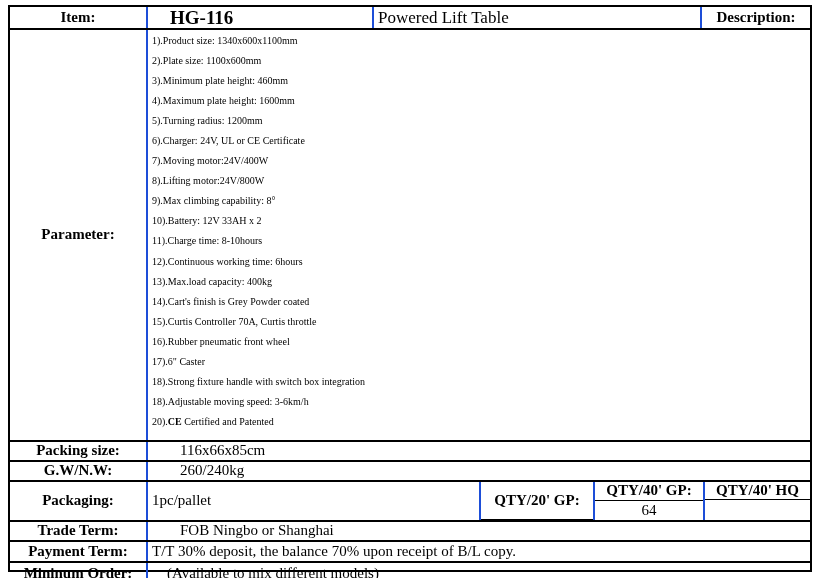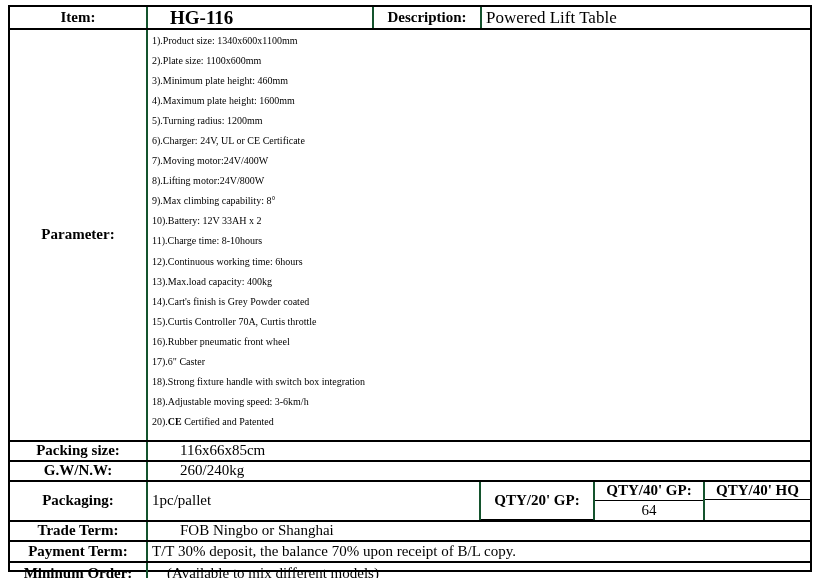--- a/index.html
+++ b/index.html
@@ -14,21 +14,21 @@
     position: absolute;
     left: 8px; top: 5px;
     width: 804px; height: 567px;
     border: 2px solid #000;
     display: flex;
     flex-direction: column;
     background: #fff;
   }
   .row { display: flex; flex-direction: row; border-bottom: 2px solid #000; }
   .row:last-child { border-bottom: none; }
-  .cell { border-right: 2px solid #14532d; overflow: hidden; }
+  .cell { border-right: 2px solid #1d4ed8; overflow: hidden; }
   .cell:last-child { border-right: none; }
   .label-cell {
     width: 138px; flex: 0 0 138px;
     font-weight: bold; font-size: 15px;
     display: flex; align-items: center; justify-content: center;
     text-align: center;
   }
   .value-cell {
     font-size: 15px;
     display: flex; align-items: center;
@@ -80,22 +80,22 @@
   .bold { font-weight: bold; margin-top: 40px; }
 </style>
 </head>
 <body>
 
 <div class="spec-table">
 
   <div class="row row-header">
     <div class="cell label-cell">Item:</div>
     <div class="cell item-value-cell">HG-116</div>
+    <div class="cell value-cell desc-value-cell grow">Powered Lift Table</div>
     <div class="cell desc-label-cell">Description:</div>
-    <div class="cell value-cell desc-value-cell grow">Powered Lift Table</div>
   </div>
 
   <div class="row row-parameter">
     <div class="cell label-cell">Parameter:</div>
     <div class="cell grow param-lines">
       <div class="param-line">1).Product size: 1340x600x1100mm</div>
       <div class="param-line">2).Plate size: 1100x600mm</div>
       <div class="param-line">3).Minimum plate height: 460mm</div>
       <div class="param-line">4).Maximum plate height: 1600mm</div>
       <div class="param-line">5).Turning radius: 1200mm</div>

